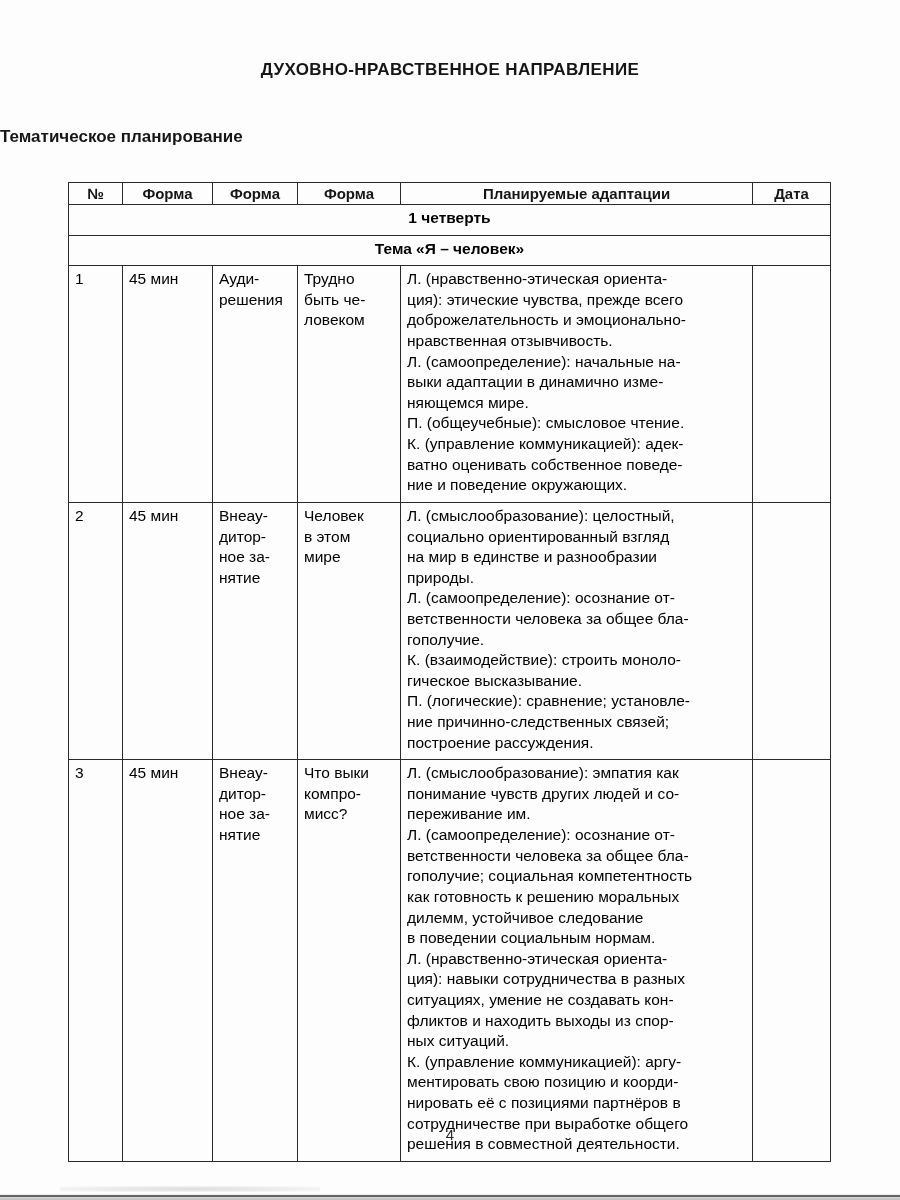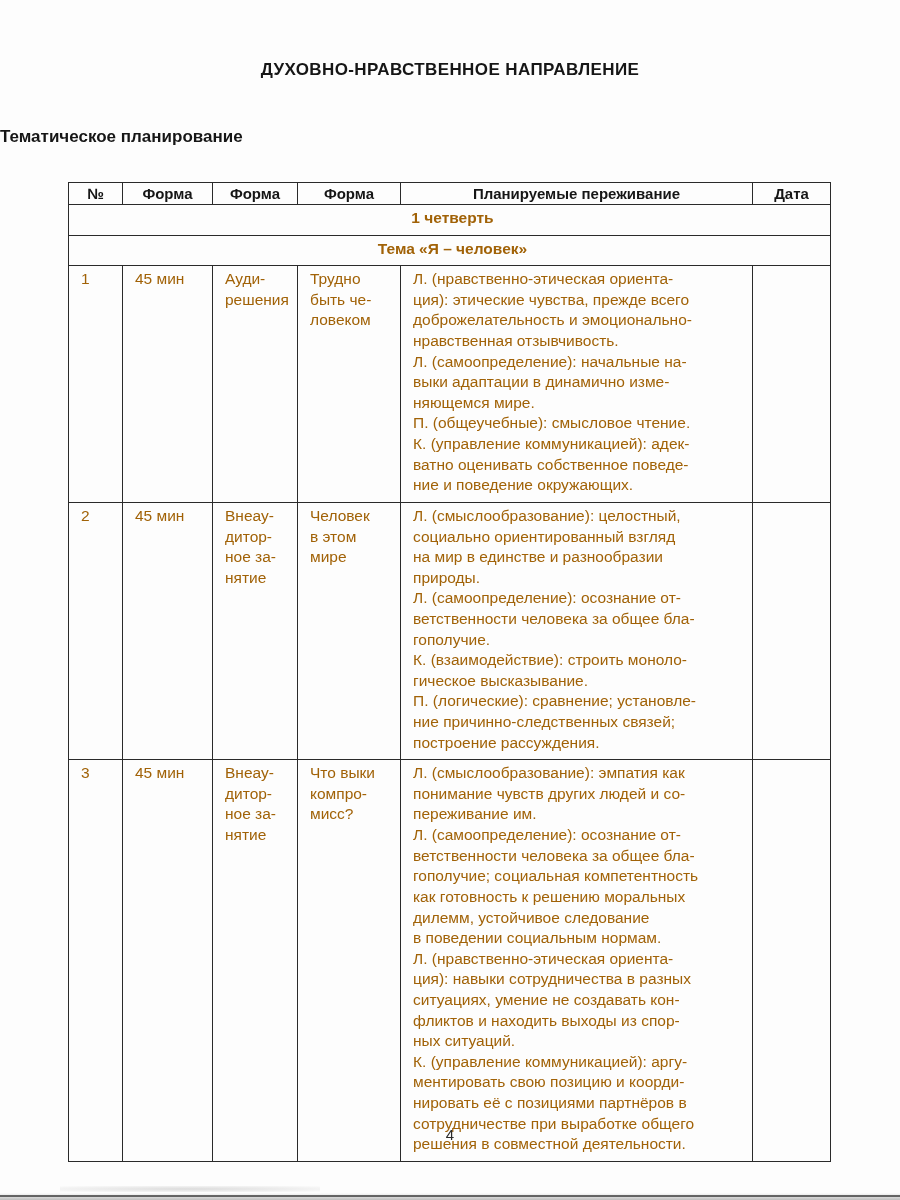--- a/index.html
+++ b/index.html
@@ -61,24 +61,24 @@
   table.plan th {
     font-size: 15px;
     font-weight: bold;
     text-align: center;
     padding: 2px 3px;
     color: #161616;
   }
   table.plan td {
     font-size: 15.5px;
     vertical-align: top;
-    padding: 3px 6px 6px 12px;
+    padding: 3px 6px 6px 6px;
     line-height: 1.33;
     white-space: pre-line;
-    color: #a16207;
+    color: #000000;
   }
   td.section-cell {
     text-align: center;
     font-weight: bold;
     white-space: normal;
     padding: 1px 4px;
     font-size: 15.5px;
     color: #161616;
   }
   td.num-cell {
@@ -141,21 +141,21 @@
       <col style="width:103px">
       <col style="width:352px">
       <col style="width:78px">
     </colgroup>
     <tbody>
       <tr style="height:22px">
         <th>№</th>
         <th>Форма</th>
         <th>Форма</th>
         <th>Форма</th>
-        <th>Планируемые переживание</th>
+        <th>Планируемые адаптации</th>
         <th>Дата</th>
       </tr>
       <tr style="height:21px">
         <td class="section-cell" colspan="6">1 четверть</td>
       </tr>
       <tr style="height:21px">
         <td class="section-cell" colspan="6">Тема «Я – человек»</td>
       </tr>
 
       <tr style="height:232px">

